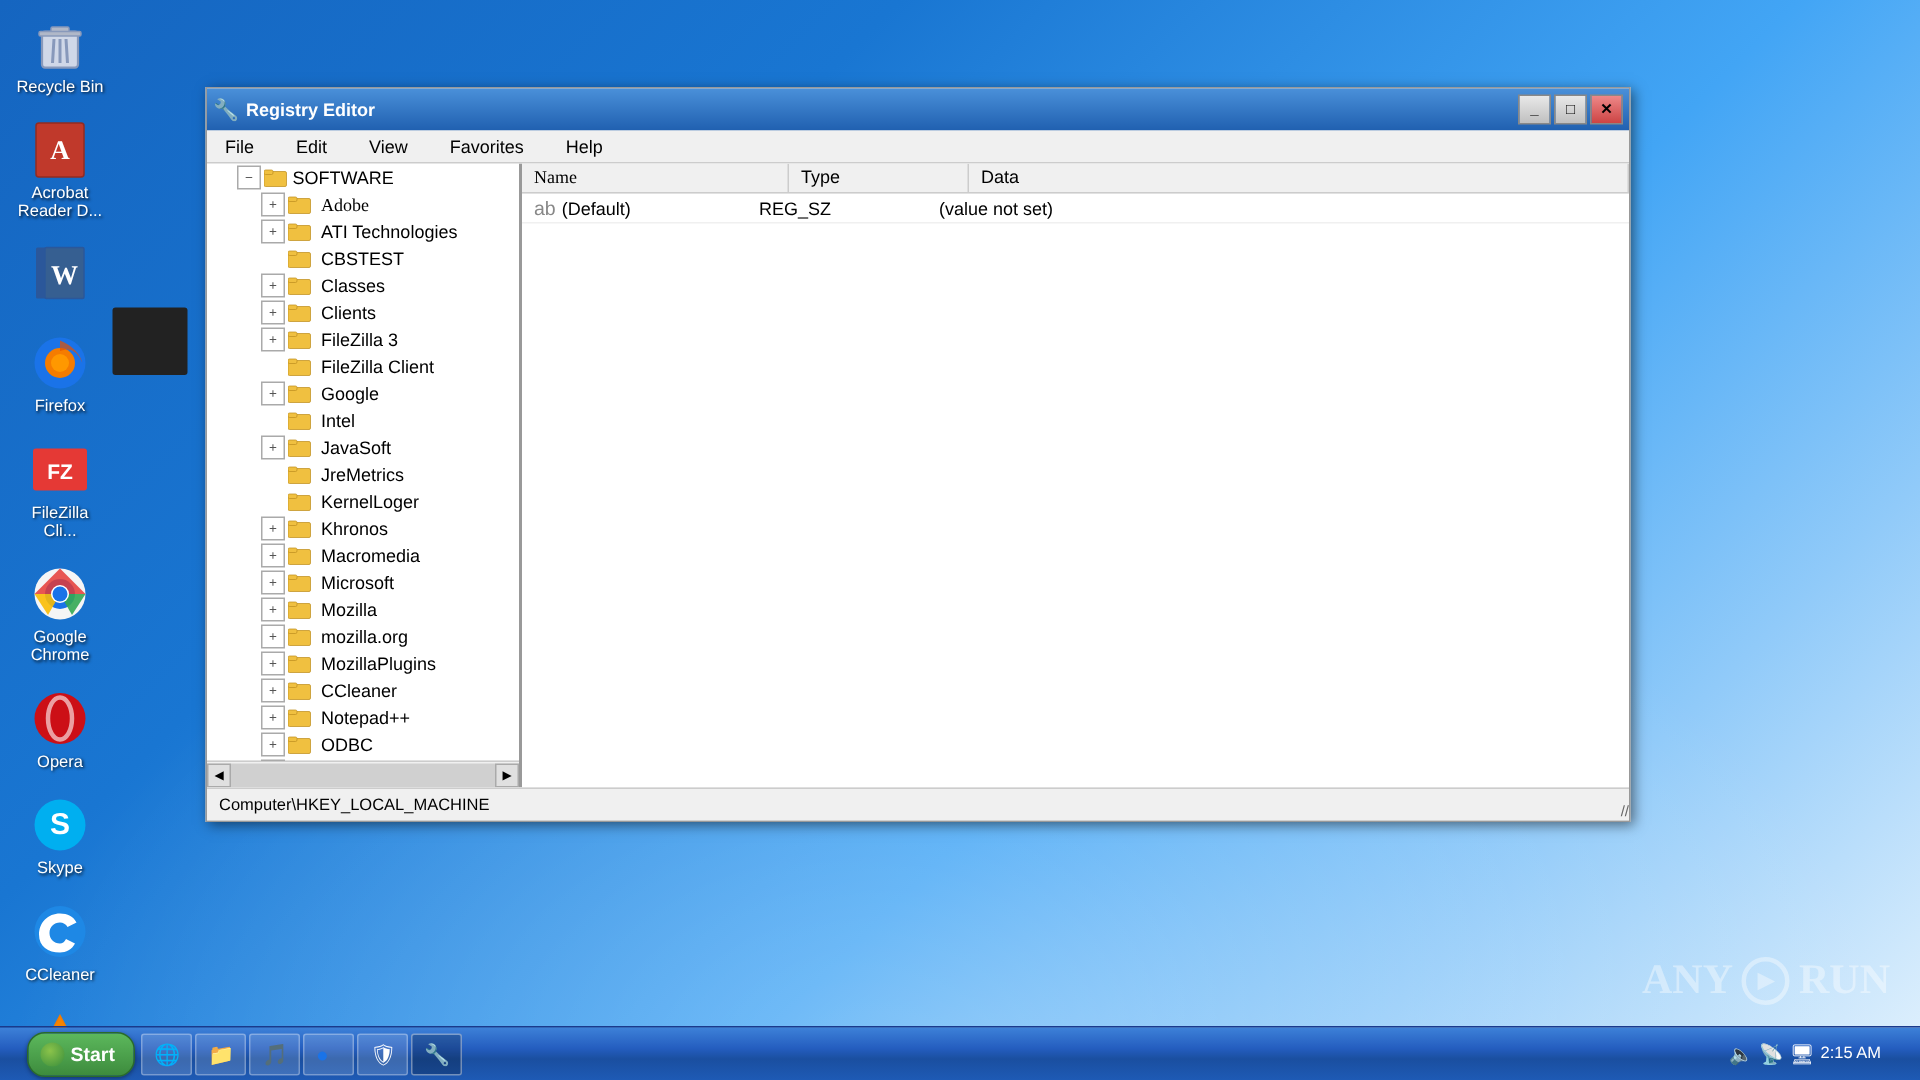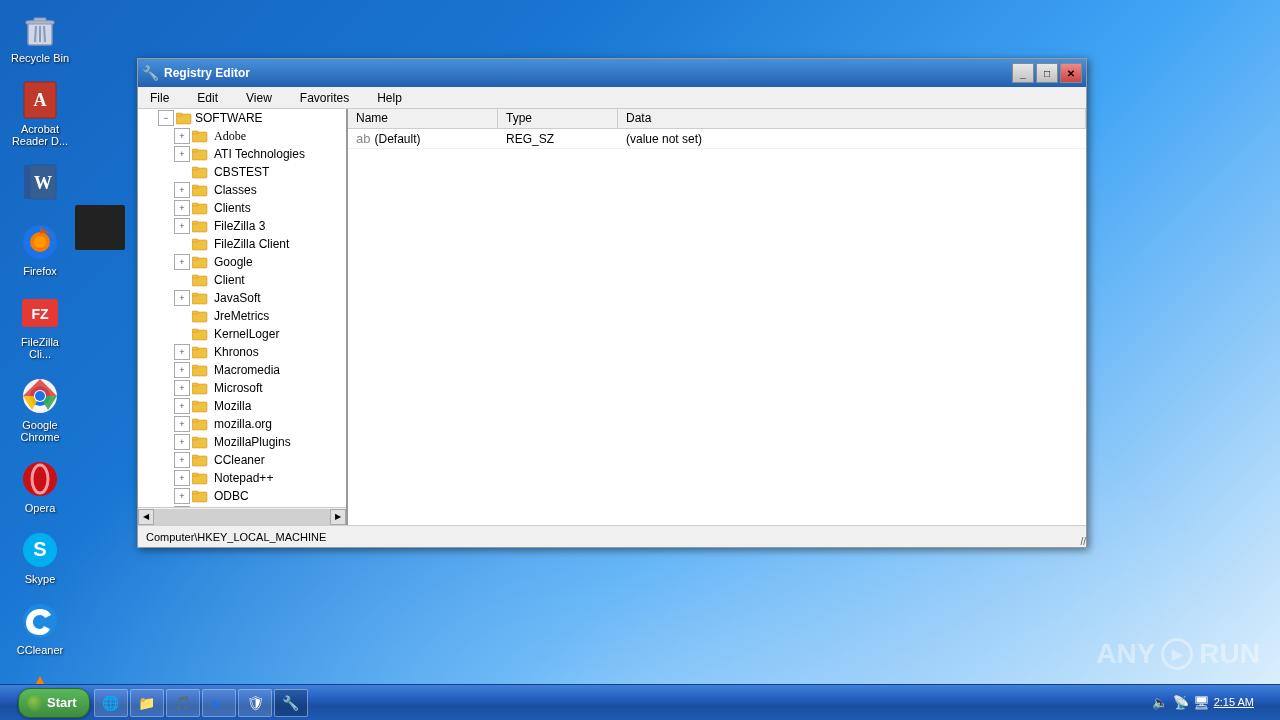--- a/index.html
+++ b/index.html
@@ -192,21 +192,21 @@
     }
 
     .col-header {
       padding: 2px 8px;
       border-right: 1px solid #ccc;
       font-size: 12px;
       font-weight: normal;
       color: #000;
     }
 
-    .col-name { width: 150px; }
+    .col-name { width: 178px; font-family: Liberation Serif, serif; }
     .col-type { width: 120px; }
     .col-data { flex: 1; }
 
     .data-rows {
       flex: 1;
       overflow-y: auto;
     }
 
     .data-row {
       display: flex;
@@ -381,32 +381,31 @@
     .tray-icon {
       font-size: 13px;
       cursor: pointer;
     }
 
     .clock {
       text-align: center;
       line-height: 1.4;
       font-size: 11px;
       color: white;
-      text-decoration: underline;
     }
 
     
     .anyrun-logo {
       position: absolute;
       bottom: 50px;
       right: 20px;
       color: rgba(255,255,255,0.4);
       font-size: 28px;
       font-weight: bold;
-      font-family: Liberation Sans, sans-serif;
+      font-family: Liberation Serif, serif;
       display: flex;
       align-items: center;
       gap: 6px;
     }
 
     .anyrun-play {
       width: 32px;
       height: 32px;
       border-radius: 50%;
       border: 3px solid rgba(255,255,255,0.4);
@@ -629,21 +628,21 @@
                     <rect x="0" y="2" width="6" height="3" rx="1" fill="#f0c040" stroke="#c09020" stroke-width="0.5"></rect>
                   </svg>
                   <span class="tree-label" style="margin-left: 3px;">Google</span>
                 </div>
                 <div class="tree-item indent-2">
                   <span style="width: 18px; display: inline-block;"></span>
                   <svg width="16" height="14" viewBox="0 0 16 14" style="margin-right: 3px; flex-shrink: 0;">
                     <rect x="0" y="3" width="15" height="10" rx="1" fill="#f0c040" stroke="#c09020" stroke-width="0.5"></rect>
                     <rect x="0" y="2" width="6" height="3" rx="1" fill="#f0c040" stroke="#c09020" stroke-width="0.5"></rect>
                   </svg>
-                  <span class="tree-label" style="margin-left: 3px;">Client</span>
+                  <span class="tree-label" style="margin-left: 3px;">Intel</span>
                 </div>
                 <div class="tree-item indent-2">
                   <div class="expand-btn">+</div>
                   <svg width="16" height="14" viewBox="0 0 16 14" style="margin-right: 3px; flex-shrink: 0;">
                     <rect x="0" y="3" width="15" height="10" rx="1" fill="#f0c040" stroke="#c09020" stroke-width="0.5"></rect>
                     <rect x="0" y="2" width="6" height="3" rx="1" fill="#f0c040" stroke="#c09020" stroke-width="0.5"></rect>
                   </svg>
                   <span class="tree-label" style="margin-left: 3px;">JavaSoft</span>
                 </div>
                 <div class="tree-item indent-2">

